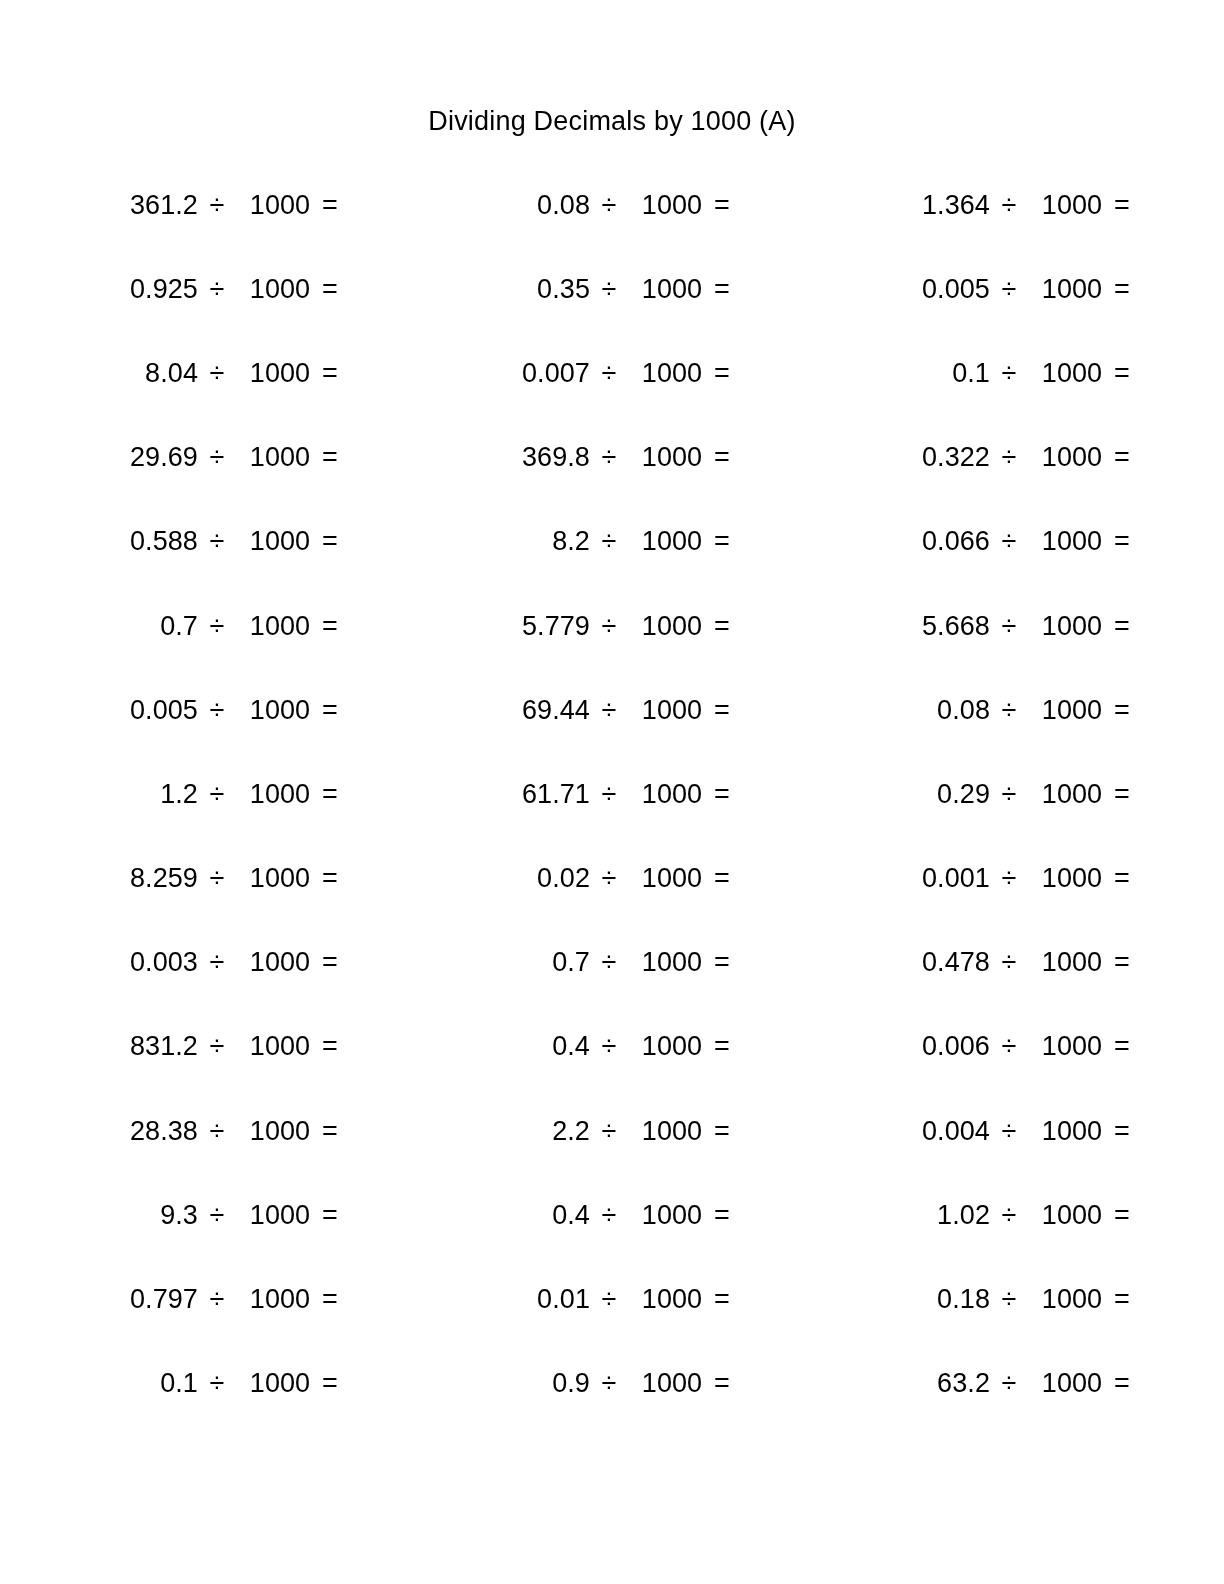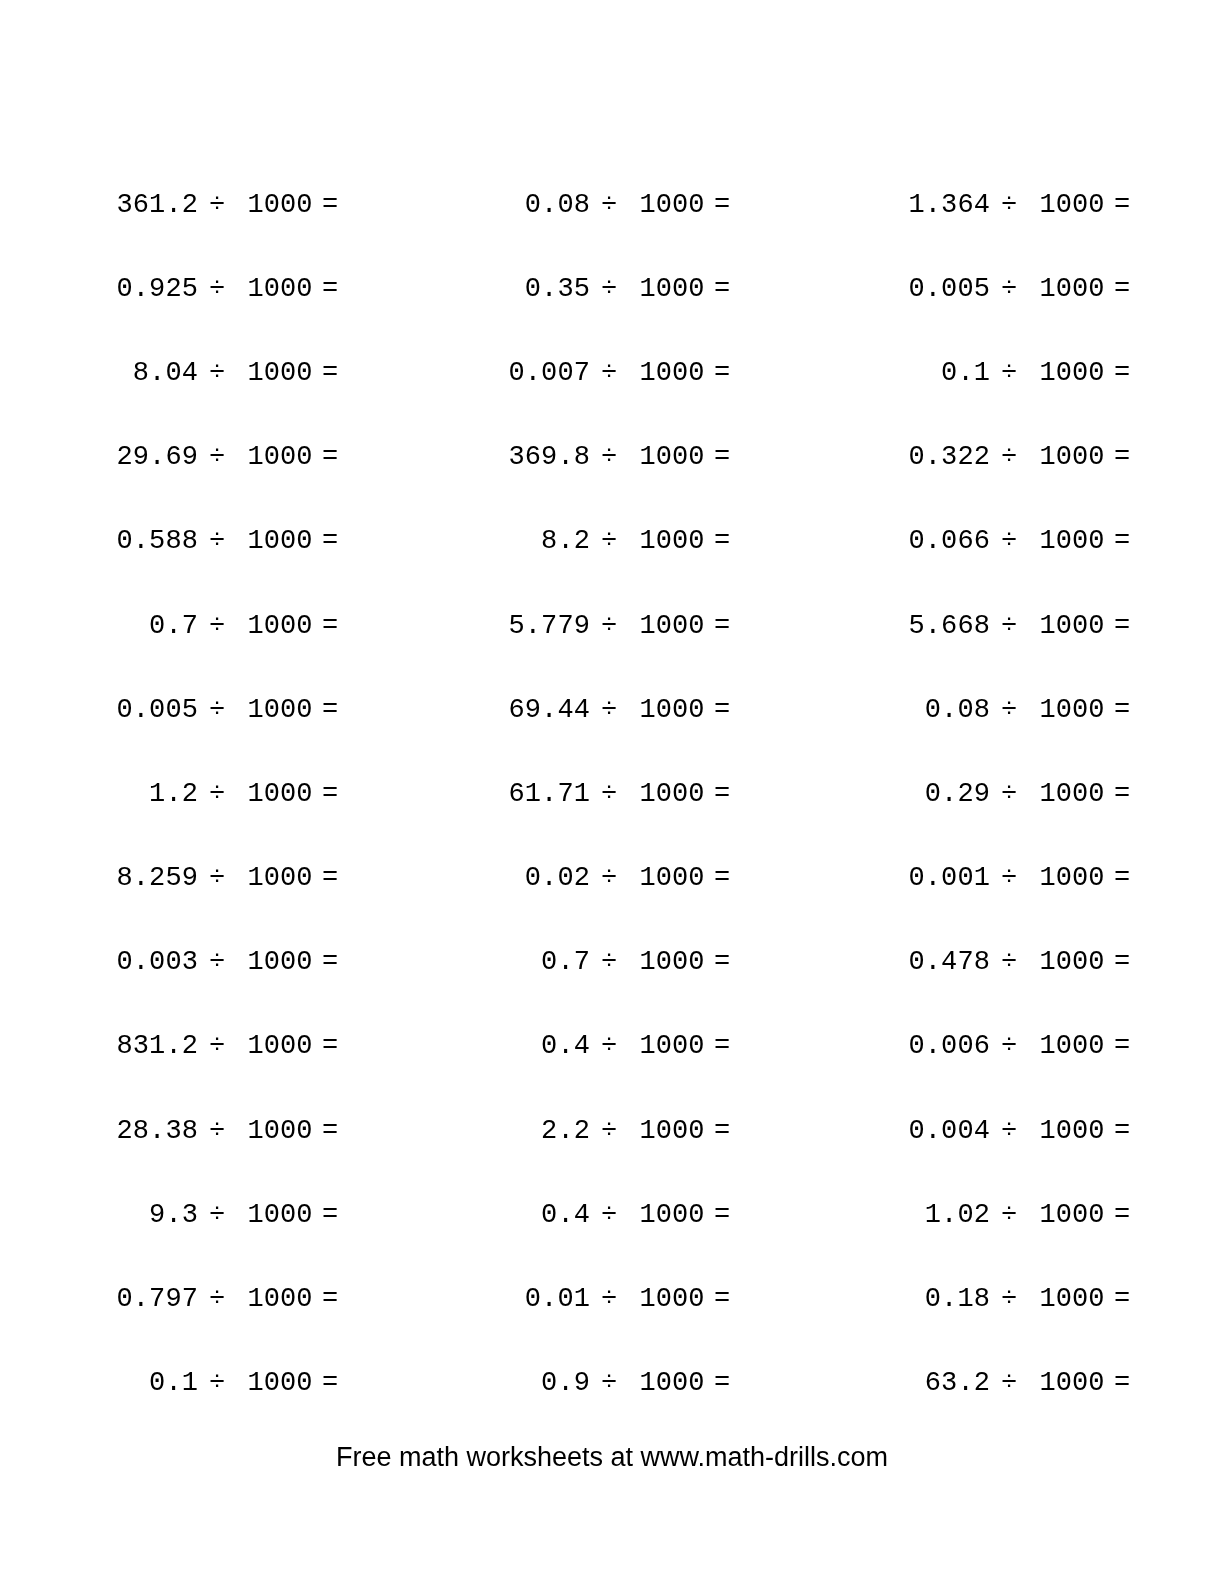--- a/index.html
+++ b/index.html
@@ -44,21 +44,20 @@
     width: 1010px;
     display: grid;
     grid-template-columns: repeat(3, 1fr);
     grid-auto-rows: 84.2px;
   }
   .cell {
     display: flex;
     align-items: center;
     justify-content: flex-start;
     white-space: nowrap;
-    font-family: Liberation Mono, monospace;
   }
   .problem {
     display: flex;
     align-items: baseline;
     font-size: 27px;
     line-height: 1;
   }
   .dividend {
     display: inline-block;
     width: 108px;
@@ -101,20 +100,21 @@
     text-align: center;
     font-size: 27px;
     white-space: nowrap;
   }
 </style>
 </head>
 <body>
 
 <div class="page">
 
+  <h1 class="title">Dividing Decimals by 1000 (A)</h1>
 
   <div class="grid" id="problem-grid">
       <div class="cell col-0">
         <div class="problem">
           <span class="dividend">361.2</span>
           <span class="op">÷</span>
           <span class="divisor">1000</span>
           <span class="eq">=</span>
           <span class="answer-space"></span>
         </div>
@@ -510,15 +510,14 @@
         <div class="problem">
           <span class="dividend">63.2</span>
           <span class="op">÷</span>
           <span class="divisor">1000</span>
           <span class="eq">=</span>
           <span class="answer-space"></span>
         </div>
       </div>
     </div>
 
-  <div class="footer">Free math worksheets at www.math-drills.com</div>
 
 </div>
 
 </body></html>

